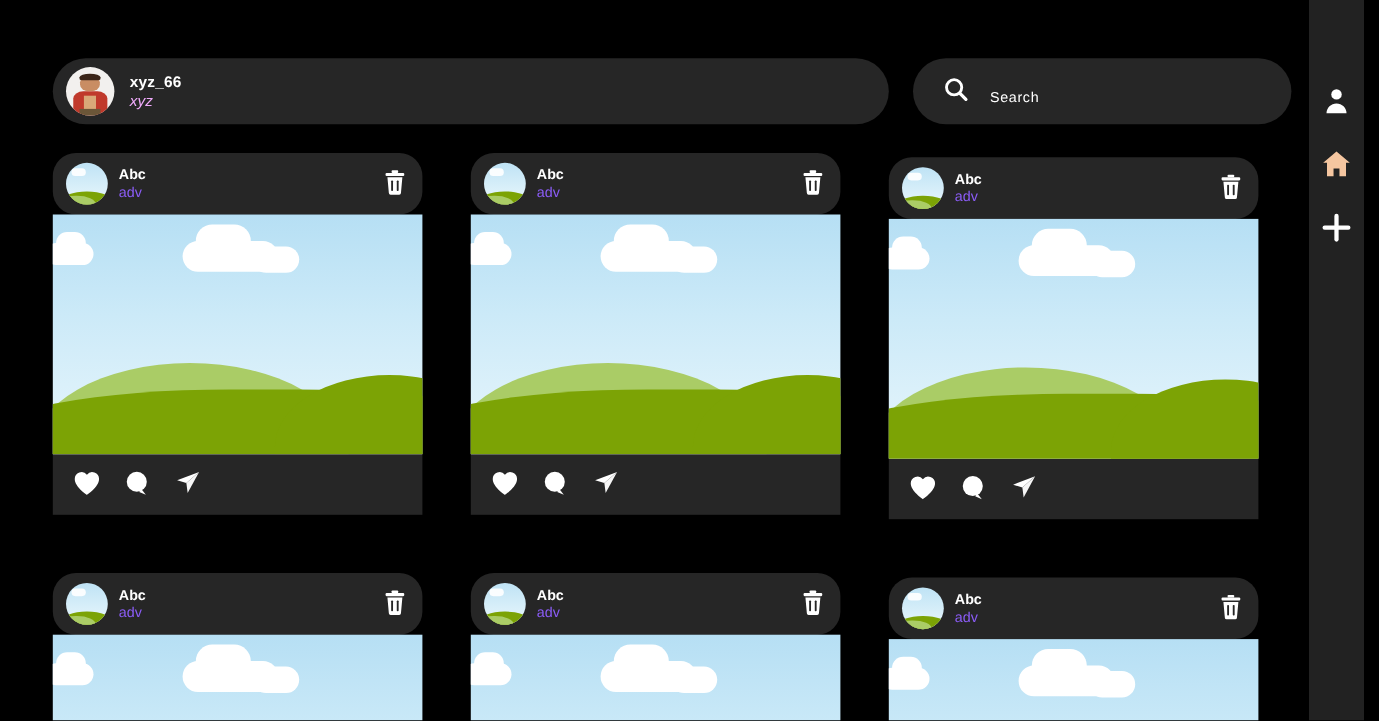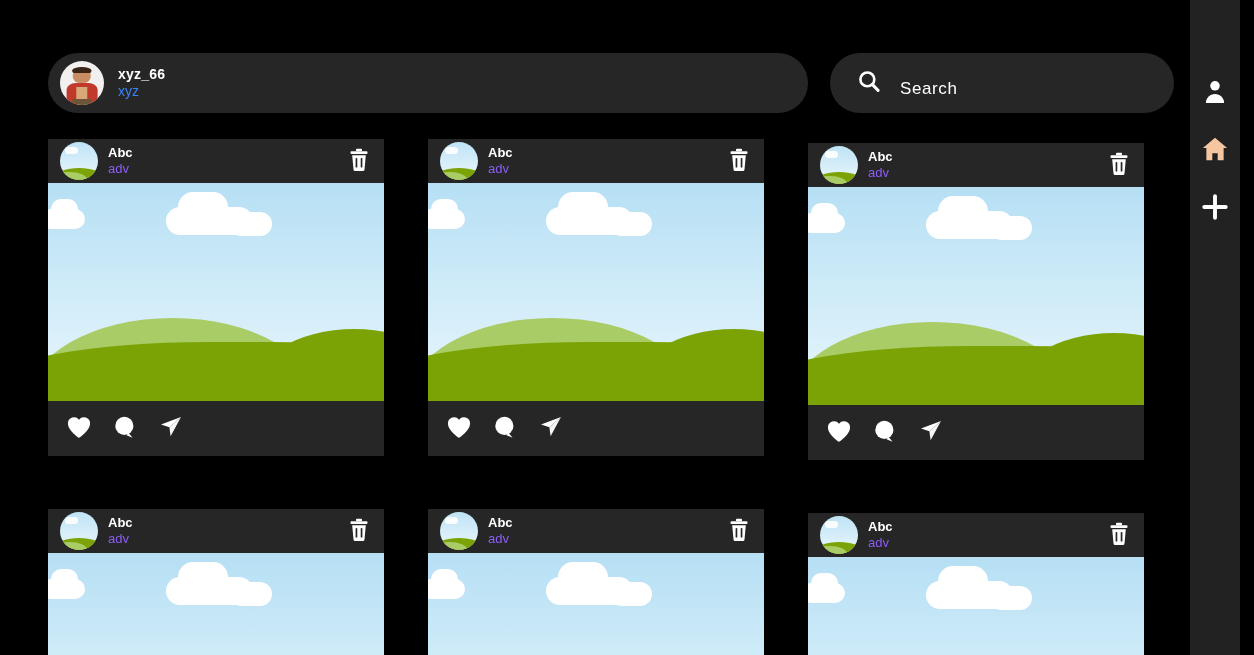--- a/index.html
+++ b/index.html
@@ -99,44 +99,45 @@
     margin-left: 14px;
     line-height: 1.25;
   }
   .profile-name {
     color: #ffffff;
     font-size: 14px;
     font-weight: bold;
     letter-spacing: 0.2px;
   }
   .profile-handle {
-    color: #3b82f6;
+    color: #f0abfc;
     font-size: 14px;
     font-weight: normal;
+    font-style: italic;
   }
 
   .searchbar {
     position: absolute;
     left: 830px; top: 0;
     width: 344px;
     height: 60px;
     background: #262626;
     border-radius: 30px;
     display: flex;
     align-items: center;
     padding-left: 26px;
   }
   .search-icon { flex: none; display: block; }
   .search-input {
     border: none;
     outline: none;
     background: transparent;
     color: #ffffff;
     font-family: "Liberation Sans", sans-serif;
-    font-size: 17px;
+    font-size: 13px;
     letter-spacing: 0.6px;
     margin-left: 18px;
     width: 240px;
     margin-top: 11px;
   }
   .search-input::placeholder { color: #ffffff; opacity: 1; }
 
   
   .grid {
     position: absolute;
@@ -150,25 +151,26 @@
   }
 
   .card {
     width: 336px;
     background: #000000;
     flex: none;
   }
   .card--nudge { margin-top: 4px; }
 
   .card-head {
-    height: 44px;
+    height: 56px;
     background: #262626;
     display: flex;
     align-items: center;
     padding: 0 14px 0 12px;
+    border-radius: 21px;
   }
   .card-head .avatar-thumb {
     width: 38px; height: 38px;
     border-radius: 50%;
     overflow: hidden;
     position: relative;
     flex: none;
     background: linear-gradient(#bfe3f5, #eaf7fc);
   }
   .avatar-thumb .a-hill {

